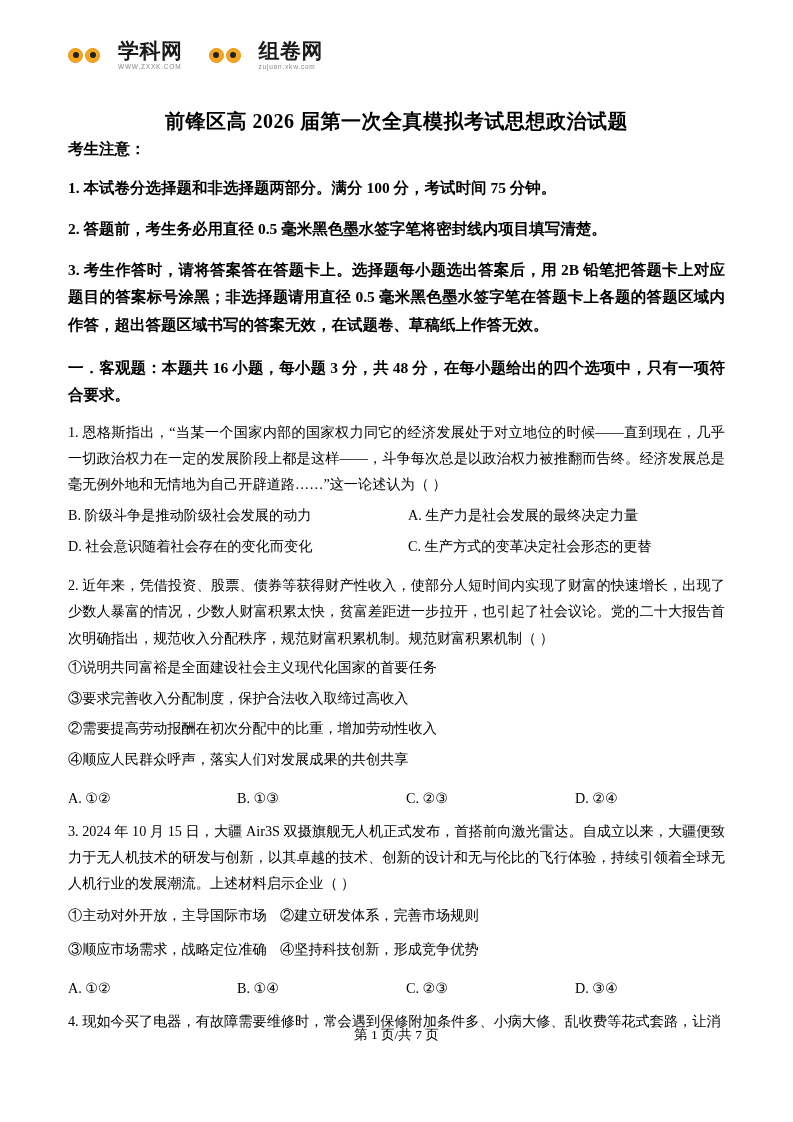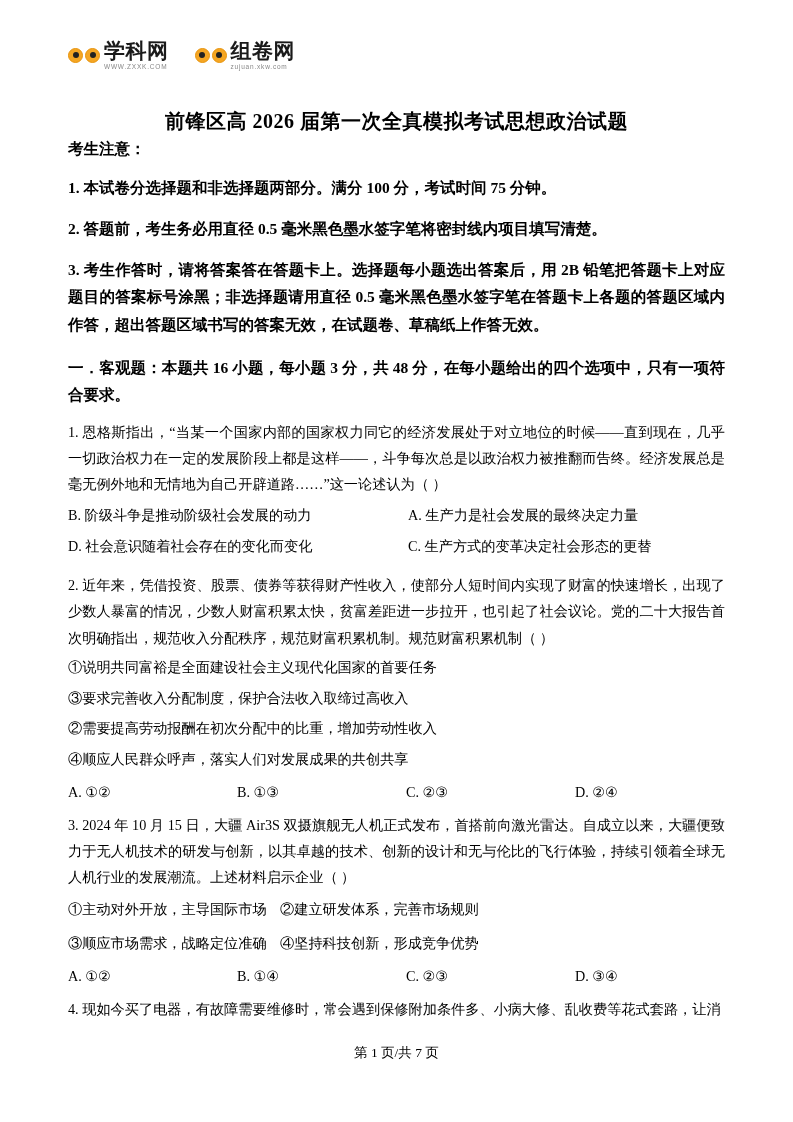--- a/index.html
+++ b/index.html
@@ -26,21 +26,21 @@
   .logo-row {
     display: flex;
     align-items: flex-start;
     gap: 26px;
     padding-top: 40px;
     height: 46px;
   }
   .logo {
     display: flex;
     align-items: center;
-    gap: 4px;
+    gap: 18px;
   }
   .logo-mark {
     display: flex;
     align-items: center;
     gap: 2px;
   }
   .eye {
     width: 15px;
     height: 15px;
     border-radius: 50%;
@@ -126,40 +126,40 @@
     display: flex;
     margin-top: 4px;
   }
   .opts-2col .opt {
     font-size: 14.2px;
     line-height: 1.95;
   }
   .opts-2col .opt:first-child { width: 340px; }
   .opts-4col {
     display: flex;
-    margin-top: 10px;
+    margin-top: 16px;
     gap: 19px;
   }
   .opts-4col .opt {
     font-size: 14.2px;
     width: 160px;
   }
   .opt-sub-row {
     display: flex;
     font-size: 14.2px;
     line-height: 1.95;
     margin-top: 6px;
   }
   .opt-sub-row .c1 { width: 212px; }
   
   .footer {
     position: absolute;
     left: 0;
     right: 0;
-    bottom: 60px;
+    bottom: 78px;
     text-align: center;
     font-size: 13.5px;
   }
 </style>
 </head>
 <body>
 
 <div class="page">
 
   <div class="logo-row">

